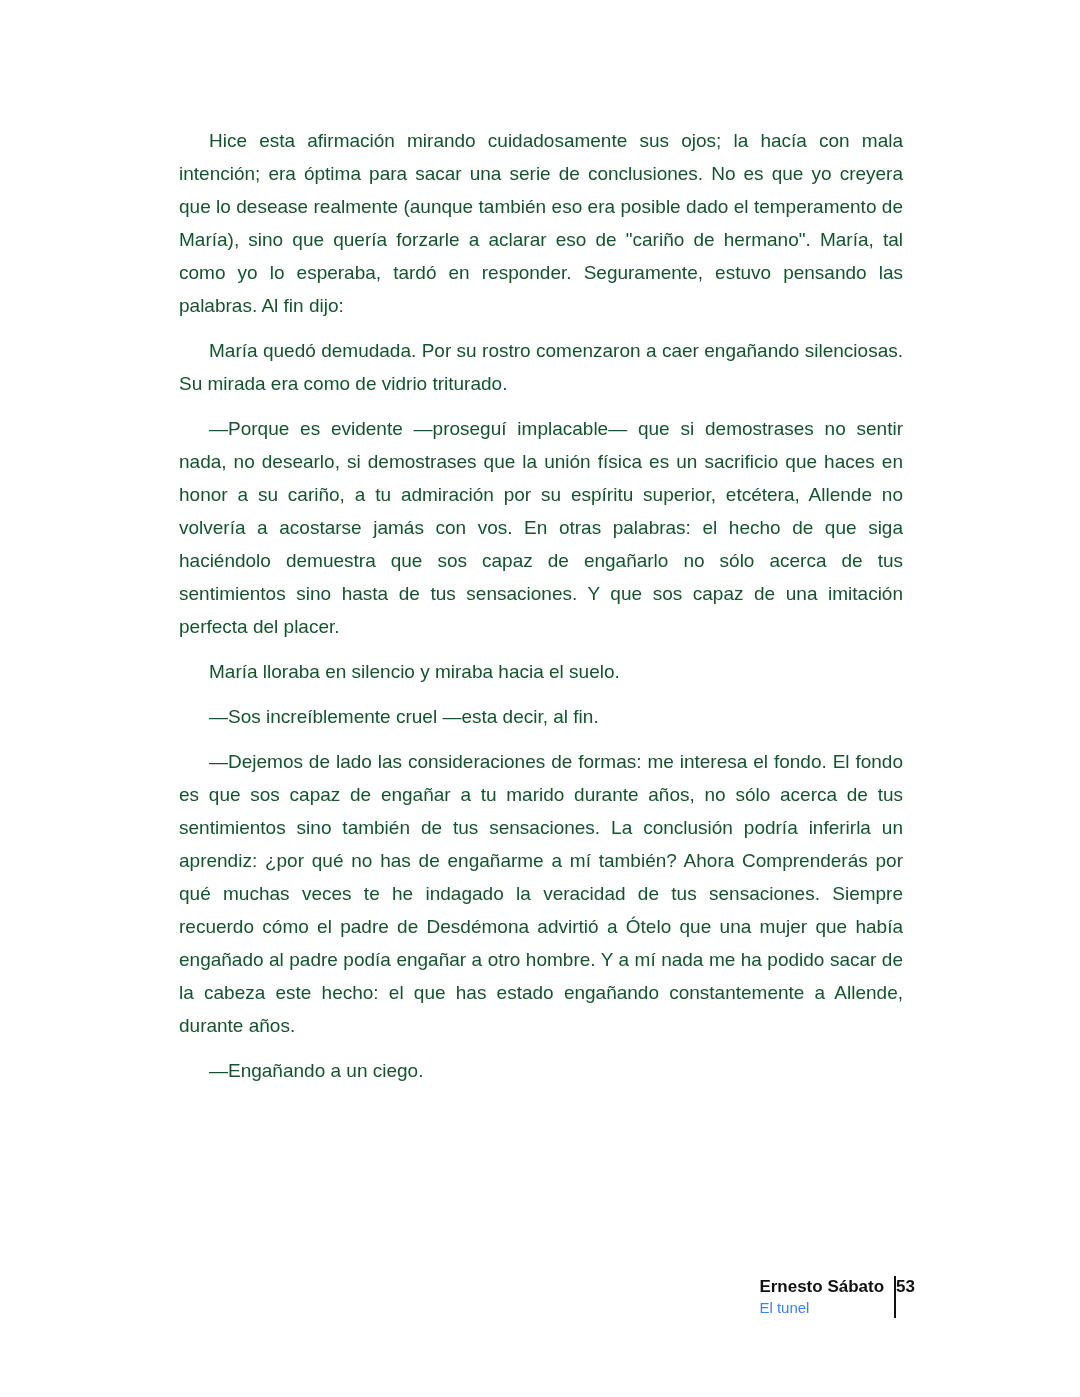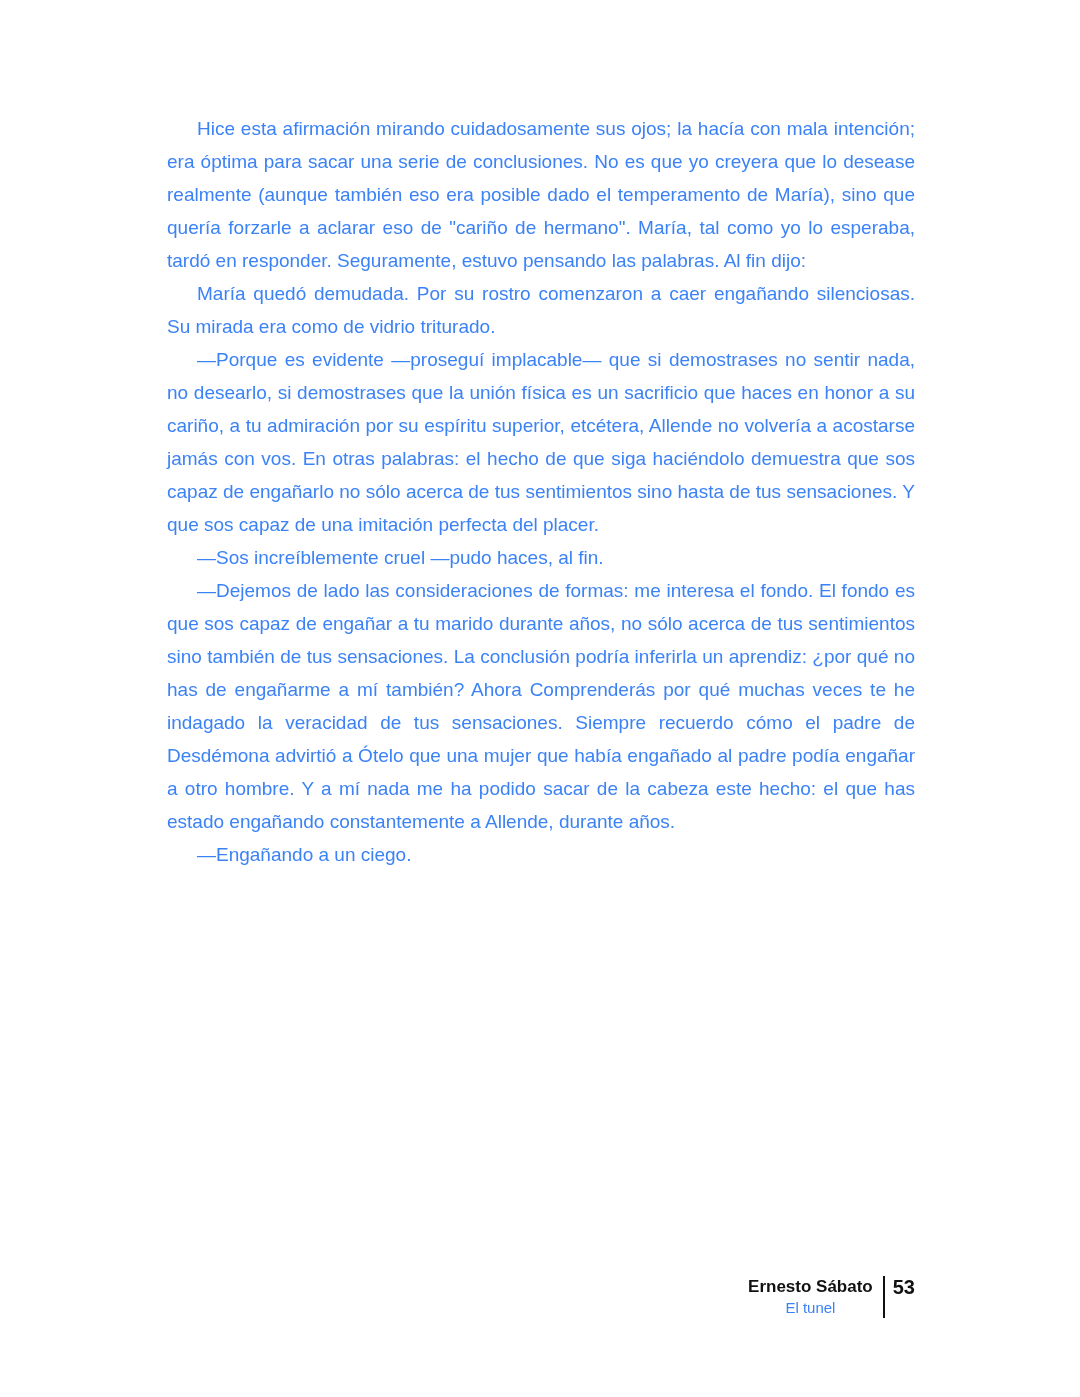--- a/index.html
+++ b/index.html
@@ -17,74 +17,74 @@
     overflow: hidden;
     box-sizing: border-box;
   }
   .text-block {
     position: absolute;
     top: 112px;
     left: 167px;
     width: 748px;
   }
   .para {
-    margin: 0;
+    margin: 12px;
     font-size: 19px;
     line-height: 33px;
     text-align: justify;
     text-indent: 30px;
-    color: #3b82f6;
+    color: #14532d;
   }
   .para em {
     font-style: italic;
   }
   .footer {
     position: absolute;
     right: 165px;
     top: 1276px;
     display: flex;
     align-items: stretch;
   }
   .footer-left {
-    text-align: center;
+    text-align: left;
     padding-right: 10px;
   }
   .footer-author {
     font-weight: bold;
     font-size: 17px;
     line-height: 22px;
     color: #111111;
   }
   .footer-title {
     font-size: 15px;
     line-height: 20px;
     color: #3b82f6;
   }
   .footer-divider {
     width: 2px;
     background: #111111;
   }
   .footer-page {
     font-weight: bold;
-    font-size: 20px;
+    font-size: 17px;
     line-height: 22px;
-    padding-left: 8px;
     color: #111111;
   }
 </style>
 </head>
 <body>
 
 <div class="page">
 
   <div class="text-block">
     <p class="para"><span>Hice esta afirmación mirando cuidadosamente sus ojos; la hacía con mala intención; era óptima para sacar una serie de conclusiones. No es que yo creyera que lo desease realmente (aunque también eso era posible dado el temperamento de María), sino que quería forzarle a aclarar eso de "cariño de hermano". María, tal como yo lo esperaba, tardó en responder. Seguramente, estuvo pensando las palabras. Al fin dijo:</span></p>
     <p class="para"><span>María quedó demudada. Por su rostro comenzaron a caer engañando silenciosas. Su mirada era como de vidrio triturado.</span></p>
     <p class="para"><span>—Porque es evidente —proseguí implacable— que si demostrases no sentir nada, no desearlo, si demostrases que la unión física es un sacrificio que haces en honor a su cariño, a tu admiración por su espíritu superior, etcétera, Allende no volvería a acostarse jamás con vos. En otras palabras: el hecho de que siga haciéndolo demuestra que sos capaz de engañarlo no sólo acerca de tus sentimientos sino hasta de tus sensaciones. Y que sos capaz de una imitación perfecta del placer.</span></p>
-    <p class="para"><span>—Sos increíblemente cruel —pudo haces, al fin.</span></p>
+    <p class="para"><span>María lloraba en silencio y miraba hacia el suelo.</span></p>
+    <p class="para"><span>—Sos increíblemente cruel —esta decir, al fin.</span></p>
     <p class="para"><span>—Dejemos de lado las consideraciones de formas: me interesa el fondo. El fondo es que sos capaz de engañar a tu marido durante años, no sólo acerca de tus sentimientos sino también de tus sensaciones. La conclusión podría inferirla un aprendiz: ¿por qué no has de engañarme a mí también? Ahora Comprenderás por qué muchas veces te he indagado la veracidad de tus sensaciones. Siempre recuerdo cómo el padre de Desdémona advirtió a Ótelo que una mujer que había engañado al padre podía engañar a otro hombre. Y a mí nada me ha podido sacar de la cabeza este hecho: el que has estado engañando constantemente a Allende, durante años.</span></p>
     <p class="para"><span>—Engañando a un ciego.</span></p>
   </div>
 
   <div class="footer">
     <div class="footer-left">
       <div class="footer-author">Ernesto Sábato</div>
       <div class="footer-title">El tunel</div>
     </div>
     <div class="footer-divider"></div>

